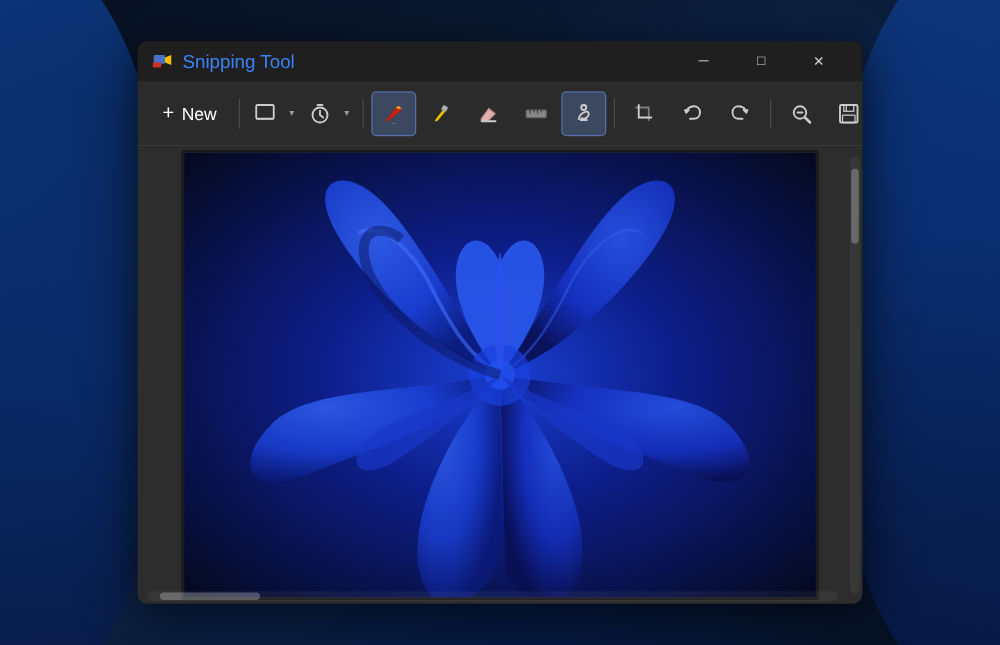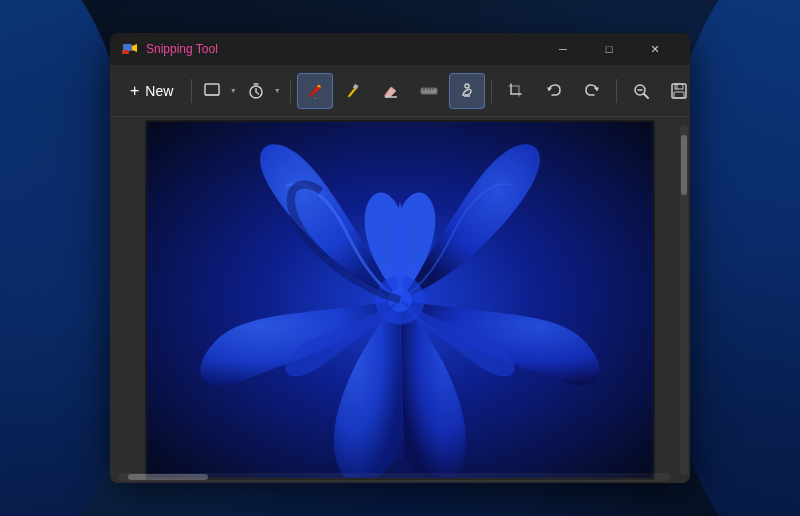--- a/index.html
+++ b/index.html
@@ -79,22 +79,22 @@
       margin-right: 8px;
       flex-shrink: 0;
     }
 
     .title-bar-icon svg {
       width: 16px;
       height: 16px;
     }
 
     .title-bar-text {
-      color: #ec4899;
-      font-size: 12px;
+      color: #3b82f6;
+      font-size: 15px;
       flex: 1;
     }
 
     .window-controls {
       display: flex;
       gap: 0;
       margin-left: auto;
     }
 
     .win-btn {

